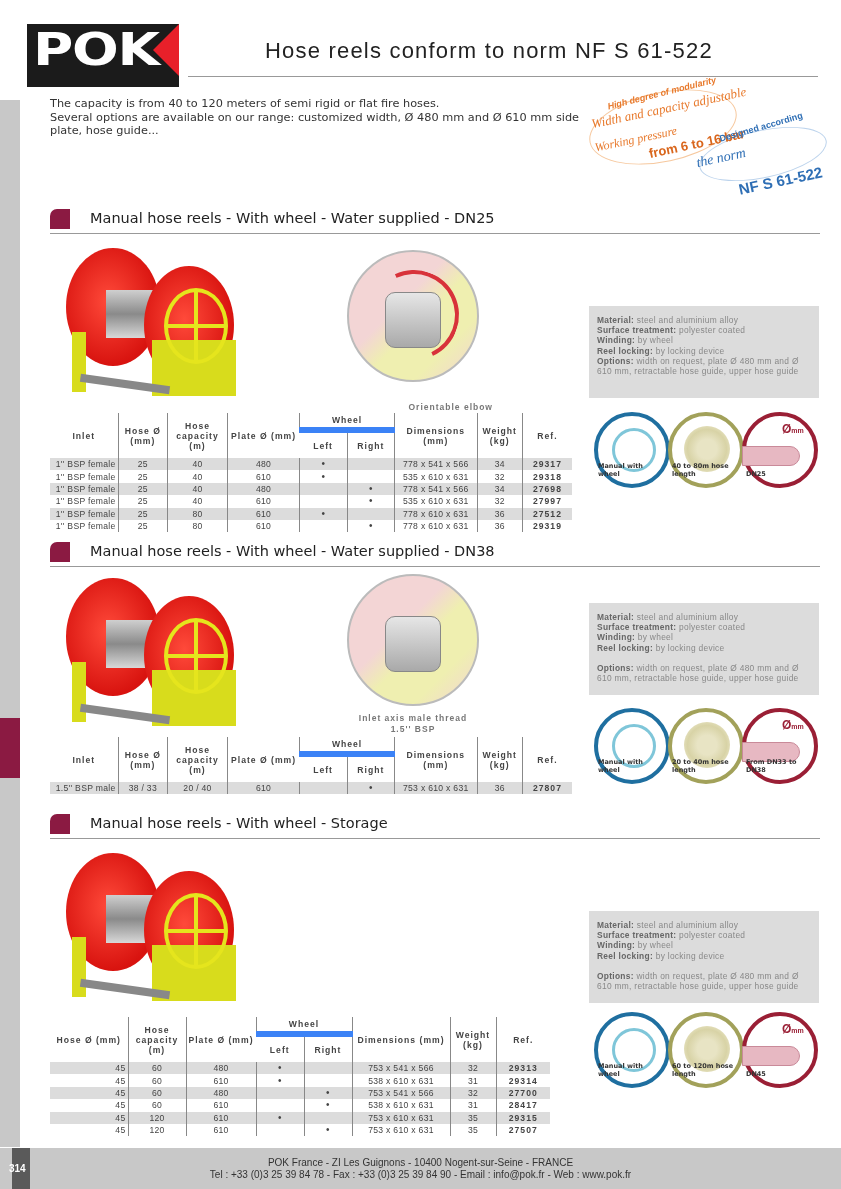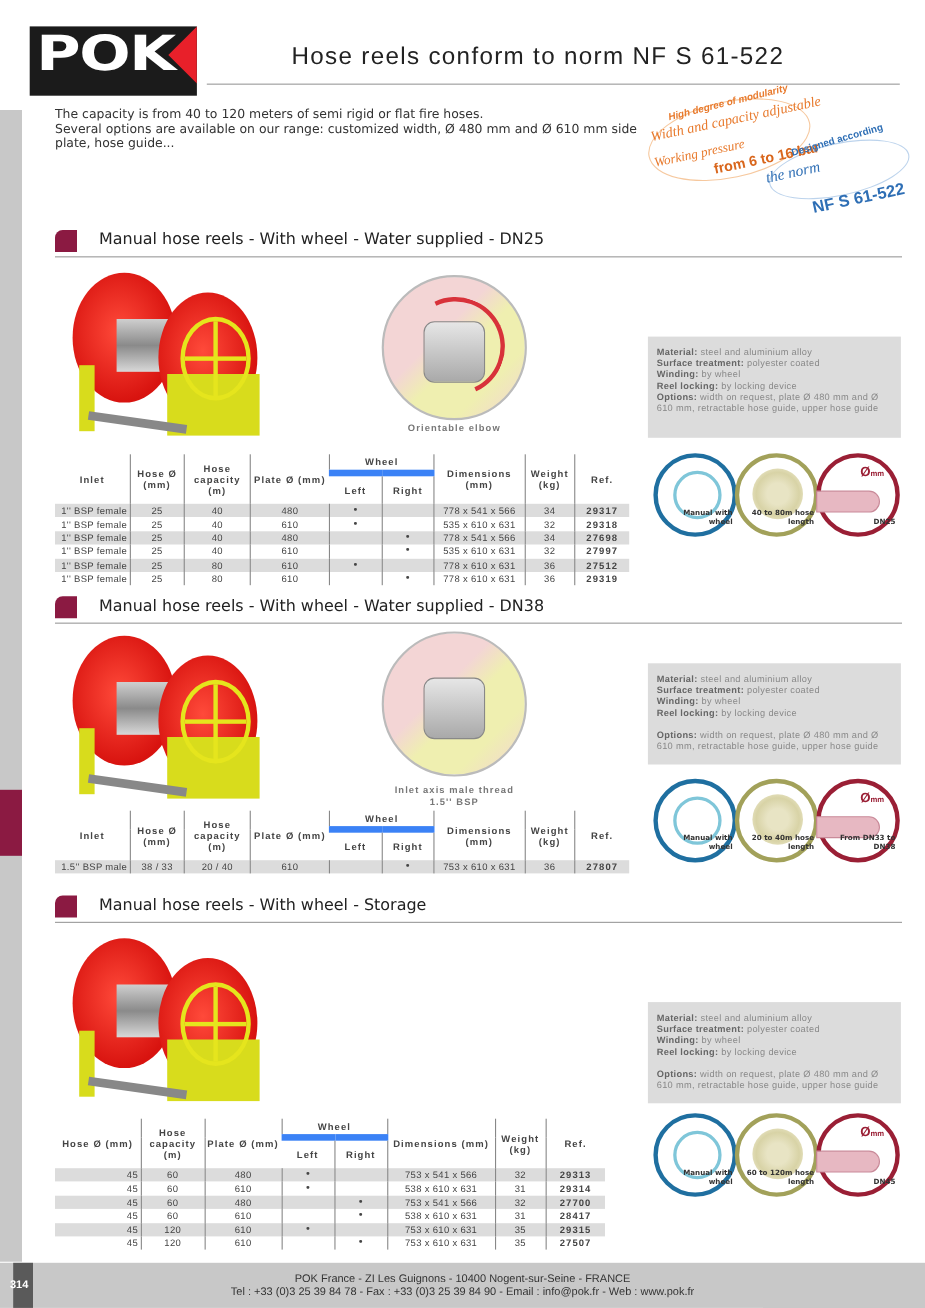--- a/index.html
+++ b/index.html
@@ -58,21 +58,21 @@
   .icons { position: absolute; left: 594px; width: 224px; height: 76px; }
   .icons .circ { position: absolute; top: 0; width: 76px; height: 76px; border-radius: 50%; border: 4px solid #2b7aa6; background: #fff; }
   .icons .c1 { left: 0; border-color: #1f6fa0; }
   .icons .c2 { left: 74px; border-color: #a2a15a; }
   .icons .c3 { left: 148px; border-color: #9a1f35; }
   .icons .inner-wheel { position: absolute; left: 14px; top: 12px; width: 44px; height: 44px; border-radius: 50%; border: 3px solid #7fc6d9; }
   .icons .inner-roll { position: absolute; left: 12px; top: 10px; width: 46px; height: 46px; border-radius: 50%; background: radial-gradient(circle, #e8e4c4 30%, #d8d3a6 60%, #e8e4c4 80%); }
   .icons .pipe { position: absolute; left: -4px; top: 30px; width: 58px; height: 20px; background: #e7b8c2; border: 1px solid #c98a99; border-radius: 0 10px 10px 0; }
   .icons .dia { position: absolute; left: 36px; top: 6px; font-family: "Liberation Sans", sans-serif; font-weight: bold; font-size: 12px; color: #9a1f35; }
   .icons .dia small { font-size: 7px; }
-  .icons .cap { position: absolute; left: 0; bottom: 6px; width: 68px; text-align: right; font-family: "DejaVu Sans", sans-serif; font-weight: bold; font-size: 6.5px; color: #333; }
+  .icons .cap { position: absolute; left: 0; bottom: 6px; width: 68px; text-align: left; font-family: "DejaVu Sans", sans-serif; font-weight: bold; font-size: 6.5px; color: #333; }
 
   table.spec { position: absolute; border-collapse: collapse; font-family: "Liberation Sans", sans-serif; font-size: 8.6px; color: #444; letter-spacing: 0.3px; }
   table.spec th { font-weight: bold; font-size: 8.6px; color: #444; letter-spacing: 1px; text-align: center; padding: 0 2px; border-left: 1px solid #888; line-height: 10px; vertical-align: middle; }
   table.spec th:first-child { border-left: none; }
   table.spec th.sub { border-top: 6px solid #3b82f6; height: 28px; }
   table.spec td { text-align: center; border-left: 1px solid #888; height: 12.4px; padding: 0 2px; white-space: nowrap; }
   table.spec td:first-child { border-left: none; text-align: right; }
   table.spec tr.odd td { background: #dcdcdc; }
   table.spec td.ref { font-weight: bold; letter-spacing: 1px; }
   table.spec td.dot { font-size: 10px; line-height: 8px; }
@@ -127,21 +127,21 @@
   <div class="wheel"></div>
   <div class="spoke"></div>
   <div class="spoke2"></div>
   <div class="bar"></div>
 </div>
 
 <div class="detail" style="left:347px;top:250px;">
   <div class="part"></div>
   <div class="arrow"></div>
 </div>
-<div class="detail-caption" style="left:333px;top:384px;">Orientable elbow</div>
+<div class="detail-caption" style="left:333px;top:402px;text-align:right;">Orientable elbow</div>
 
 <div class="spec-box" style="top:306px;height:92px;">
   <div><b>Material:</b> <span>steel and aluminium alloy</span></div>
   <div><b>Surface treatment:</b> <span>polyester coated</span></div>
   <div><b>Winding:</b> <span>by wheel</span></div>
   <div><b>Reel locking:</b> <span>by locking device</span></div>
   <div><b>Options:</b> <span>width on request, plate Ø 480 mm and Ø 610 mm, retractable hose guide, upper hose guide</span></div>
 </div>
 
 <div class="icons" style="top:412px;">

